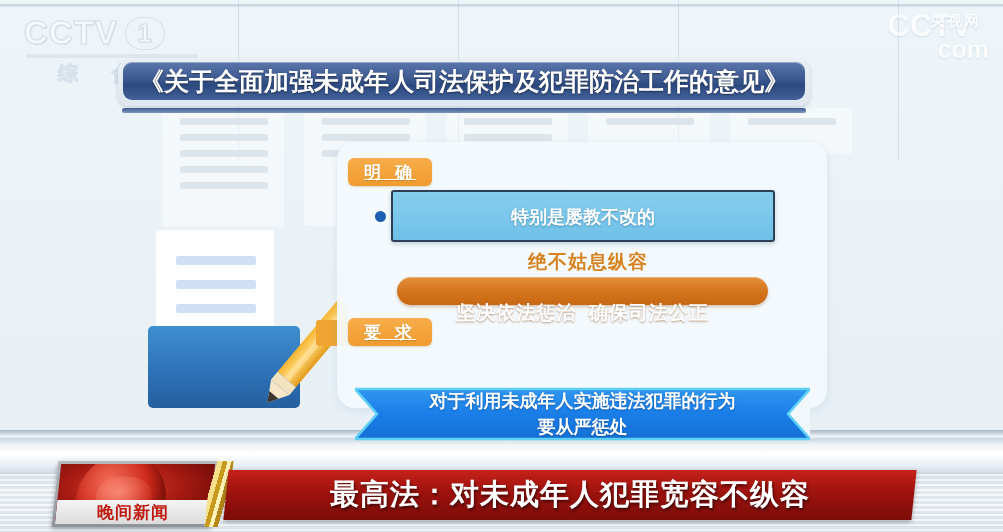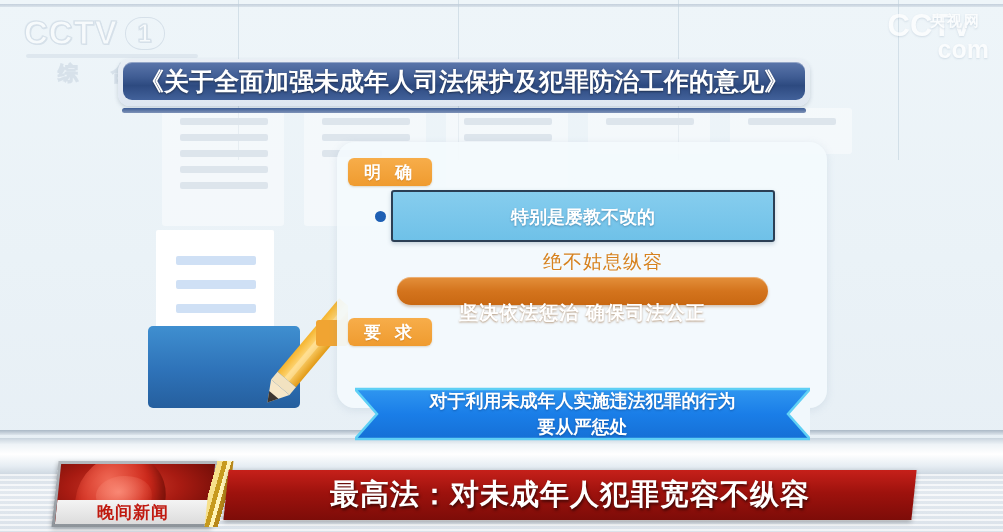--- a/index.html
+++ b/index.html
@@ -102,20 +102,21 @@
   
   .tab {
     position:absolute; height:28px; padding:0 16px;
     background:linear-gradient(180deg,#f7ad4a 0%,#ef9b2f 100%);
     border-radius:6px;
     display:flex; align-items:center; justify-content:center;
     color:#ffffff; font-size:17px; font-weight:bold; letter-spacing:4px;
     font-family:"DejaVu Sans","Liberation Sans",sans-serif;
     text-shadow:0 1px 1px rgba(160,90,10,.35);
     box-shadow:0 1px 2px rgba(150,110,40,.25);
+    text-decoration:underline;
   }
   .tab-ming { left:348px; top:158px; }
   .tab-yaoqiu { left:348px; top:318px; }
 
   
   .bullet { position:absolute; left:375px; top:211px; width:11px; height:11px;
             border-radius:50%; background:#1e5fb4; }
 
   
   .lb-box {
@@ -126,37 +127,37 @@
     box-shadow:0 2px 4px rgba(60,90,120,.25);
   }
   .lb-box div {
     font-family:"DejaVu Sans","Liberation Sans",sans-serif;
     font-size:18px; font-weight:bold; color:#ffffff; line-height:25px;
     text-shadow:0 1px 2px rgba(30,80,120,.45); white-space:nowrap;
   }
 
   
   .orange-line {
-    position:absolute; left:411px; top:249px; width:384px;
+    position:absolute; left:396px; top:249px; width:384px;
     text-align:center;
     font-family:"DejaVu Sans","Liberation Sans",sans-serif;
-    font-size:19px; font-weight:normal; color:#d6821f; letter-spacing:1px;
+    font-size:19px; font-weight:bold; color:#d6821f; letter-spacing:1px;
     text-shadow:0 1px 1px rgba(255,255,255,.7);
   }
 
   
   .orange-pill {
     position:absolute; left:397px; top:277px; width:371px; height:28px;
     background:linear-gradient(180deg,#e4903b 0%,#d4741d 50%,#c96812 100%);
     border-radius:14px;
     display:flex; align-items:center; justify-content:center;
     box-shadow:0 2px 3px rgba(140,80,20,.3), inset 0 1px 0 rgba(255,255,255,.3);
   }
   .orange-pill span {
-    font-family:Liberation Sans, sans-serif;
+    font-family:Liberation Mono, monospace;
     font-size:19px; font-weight:bold; color:#ffffff; letter-spacing:1px;
     text-shadow:0 1px 2px rgba(120,60,0,.5); white-space:nowrap;margin-top:44px;
   }
 
   
   .ribbon { position:absolute; left:355px; top:346px; width:455px; height:56px;margin-top:40px; }
   .ribbon-txt {
     position:absolute; left:0; top:0; width:455px; height:56px;
     display:flex; flex-direction:column; align-items:center; justify-content:center;
     pointer-events:none;

